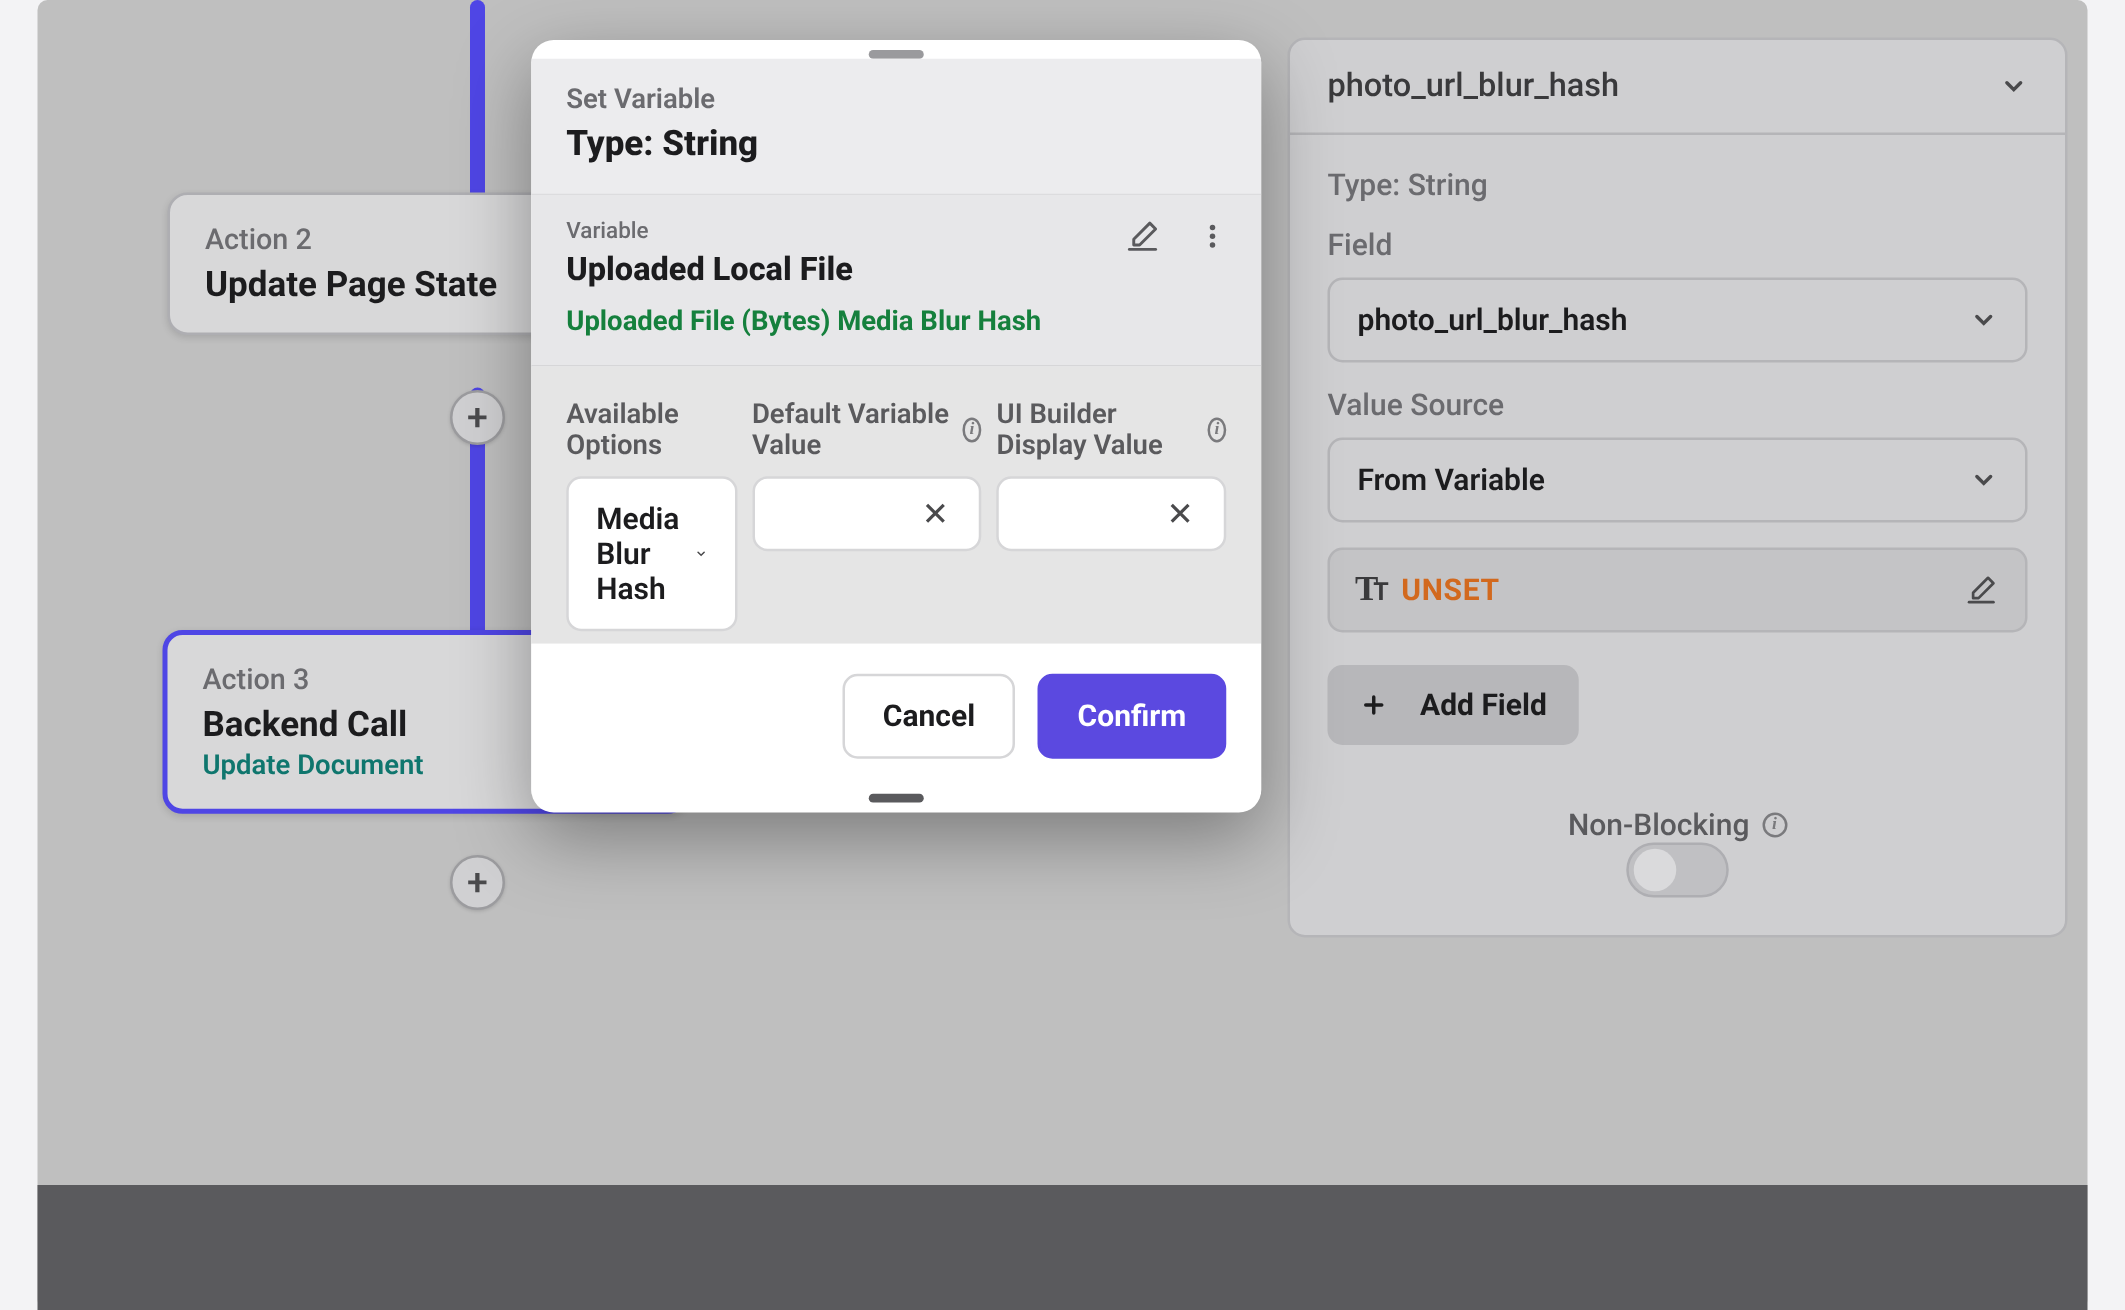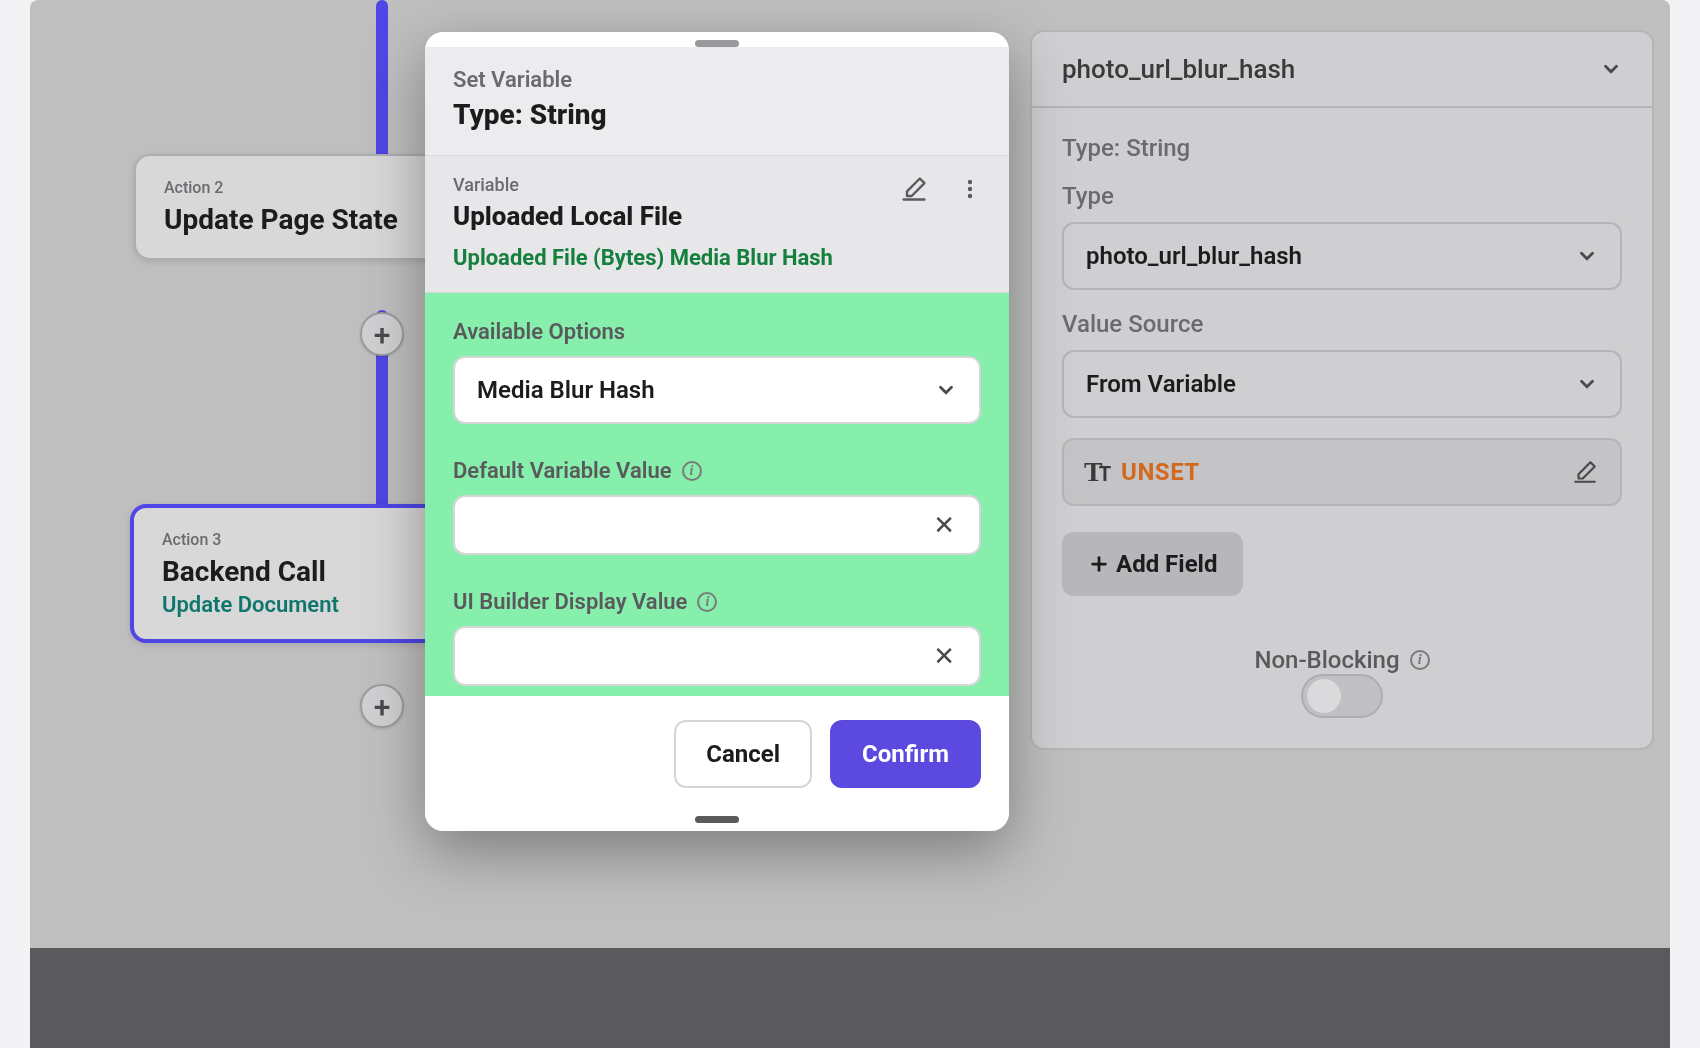--- a/index.html
+++ b/index.html
@@ -23,21 +23,21 @@
     position: absolute;
     background: #d8d8d9;
     border: 2px solid #aeaeb2;
     border-radius: 16px;
     padding: 22px 28px;
     box-shadow: 0 2px 6px rgba(0,0,0,0.12);
   }
   .node.selected {
     border: 4px solid #4f46e5;
   }
-  .node-label { color: #6b6b6f; font-size: 16px; font-weight: 500; margin-bottom: 6px; }
+  .node-label { color: #6b6b6f; font-size: 23px; font-weight: 500; margin-bottom: 6px; }
   .node-title { color: #1c1c1e; font-size: 28px; font-weight: 700; }
   .node-sub { color: #0f766e; font-size: 22px; font-weight: 600; margin-top: 4px; }
 
   .plus-btn {
     position: absolute;
     width: 44px; height: 44px;
     border-radius: 50%;
     background: #d0d0d2;
     border: 2px solid #9c9c9f;
     display: flex; align-items: center; justify-content: center;
@@ -73,21 +73,21 @@
   }
   .unset-row {
     border: 2px solid #b5b5b8;
     border-radius: 12px;
     background: #c4c4c6;
     padding: 16px 20px;
     display: flex; align-items: center; gap: 14px;
   }
   .unset-text { color: #d2691e; font-size: 24px; font-weight: 700; letter-spacing: 0.5px; }
   .add-field-btn {
-    display: inline-flex; align-items: center; gap: 6px;
+    display: inline-flex; align-items: center; gap: 26px;
     background: #b7b7ba;
     border-radius: 12px;
     padding: 18px 26px;
     font-size: 24px; font-weight: 700; color: #1c1c1e;
     width: fit-content;
     margin-top: 6px;
   }
   .nonblock-row {
     display: flex; align-items: center; justify-content: space-between;
     margin-top: 30px;
@@ -139,23 +139,23 @@
     border-bottom: 1px solid #d6d6d8;
     position: relative;
   }
   .modal-section .label { color: #6b6b6f; font-size: 18px; font-weight: 500; }
   .modal-section .title { color: #1c1c1e; font-size: 26px; font-weight: 800; margin-top: 6px; }
   .modal-section .sub { color: #15803d; font-size: 22px; font-weight: 700; margin-top: 14px; }
   .sec-actions { position: absolute; right: 24px; top: 18px; display: flex; gap: 26px; align-items:center;}
   .icon-btn { width: 30px; height: 30px; display:flex; align-items:center; justify-content:center; color:#5a5a5d;}
 
   .modal-body {
-    background: #86efac;
+    background: #e5e5e5;
     padding: 26px 28px 10px 28px;
-    display: flex; flex-direction: column; gap: 34px;
+    display: flex; gap: 12px;
   }
   .field-label { color: #5a5a5d; font-size: 22px; font-weight: 600; display:flex; align-items:center; gap:10px;}
   .select-field {
     border: 2px solid #d6d6d8; border-radius: 12px;
     padding: 18px 22px;
     display: flex; align-items: center; justify-content: space-between;
     font-size: 24px; color: #1c1c1e; font-weight: 600;
     background: #fff;
   }
   .text-field {
@@ -235,21 +235,21 @@
       <span class="chevron-down">
         <svg viewBox="0 0 24 24" fill="none" stroke="#4a4a4c" stroke-width="3" stroke-linecap="round">
             <polyline points="6 9 12 15 18 9"></polyline>
           </svg>
       </span>
     </div>
     <div class="side-body">
       <div class="side-label">Type: String</div>
 
       <div>
-        <div class="side-label" style="margin-bottom:12px;">Type</div>
+        <div class="side-label" style="margin-bottom:12px;">Field</div>
         <div class="select-like">
           <span>photo_url_blur_hash</span>
           <span class="chevron-down">
             <svg viewBox="0 0 24 24" fill="none" stroke="#4a4a4c" stroke-width="3" stroke-linecap="round">
                 <polyline points="6 9 12 15 18 9"></polyline>
               </svg>
           </span>
         </div>
       </div>
 

